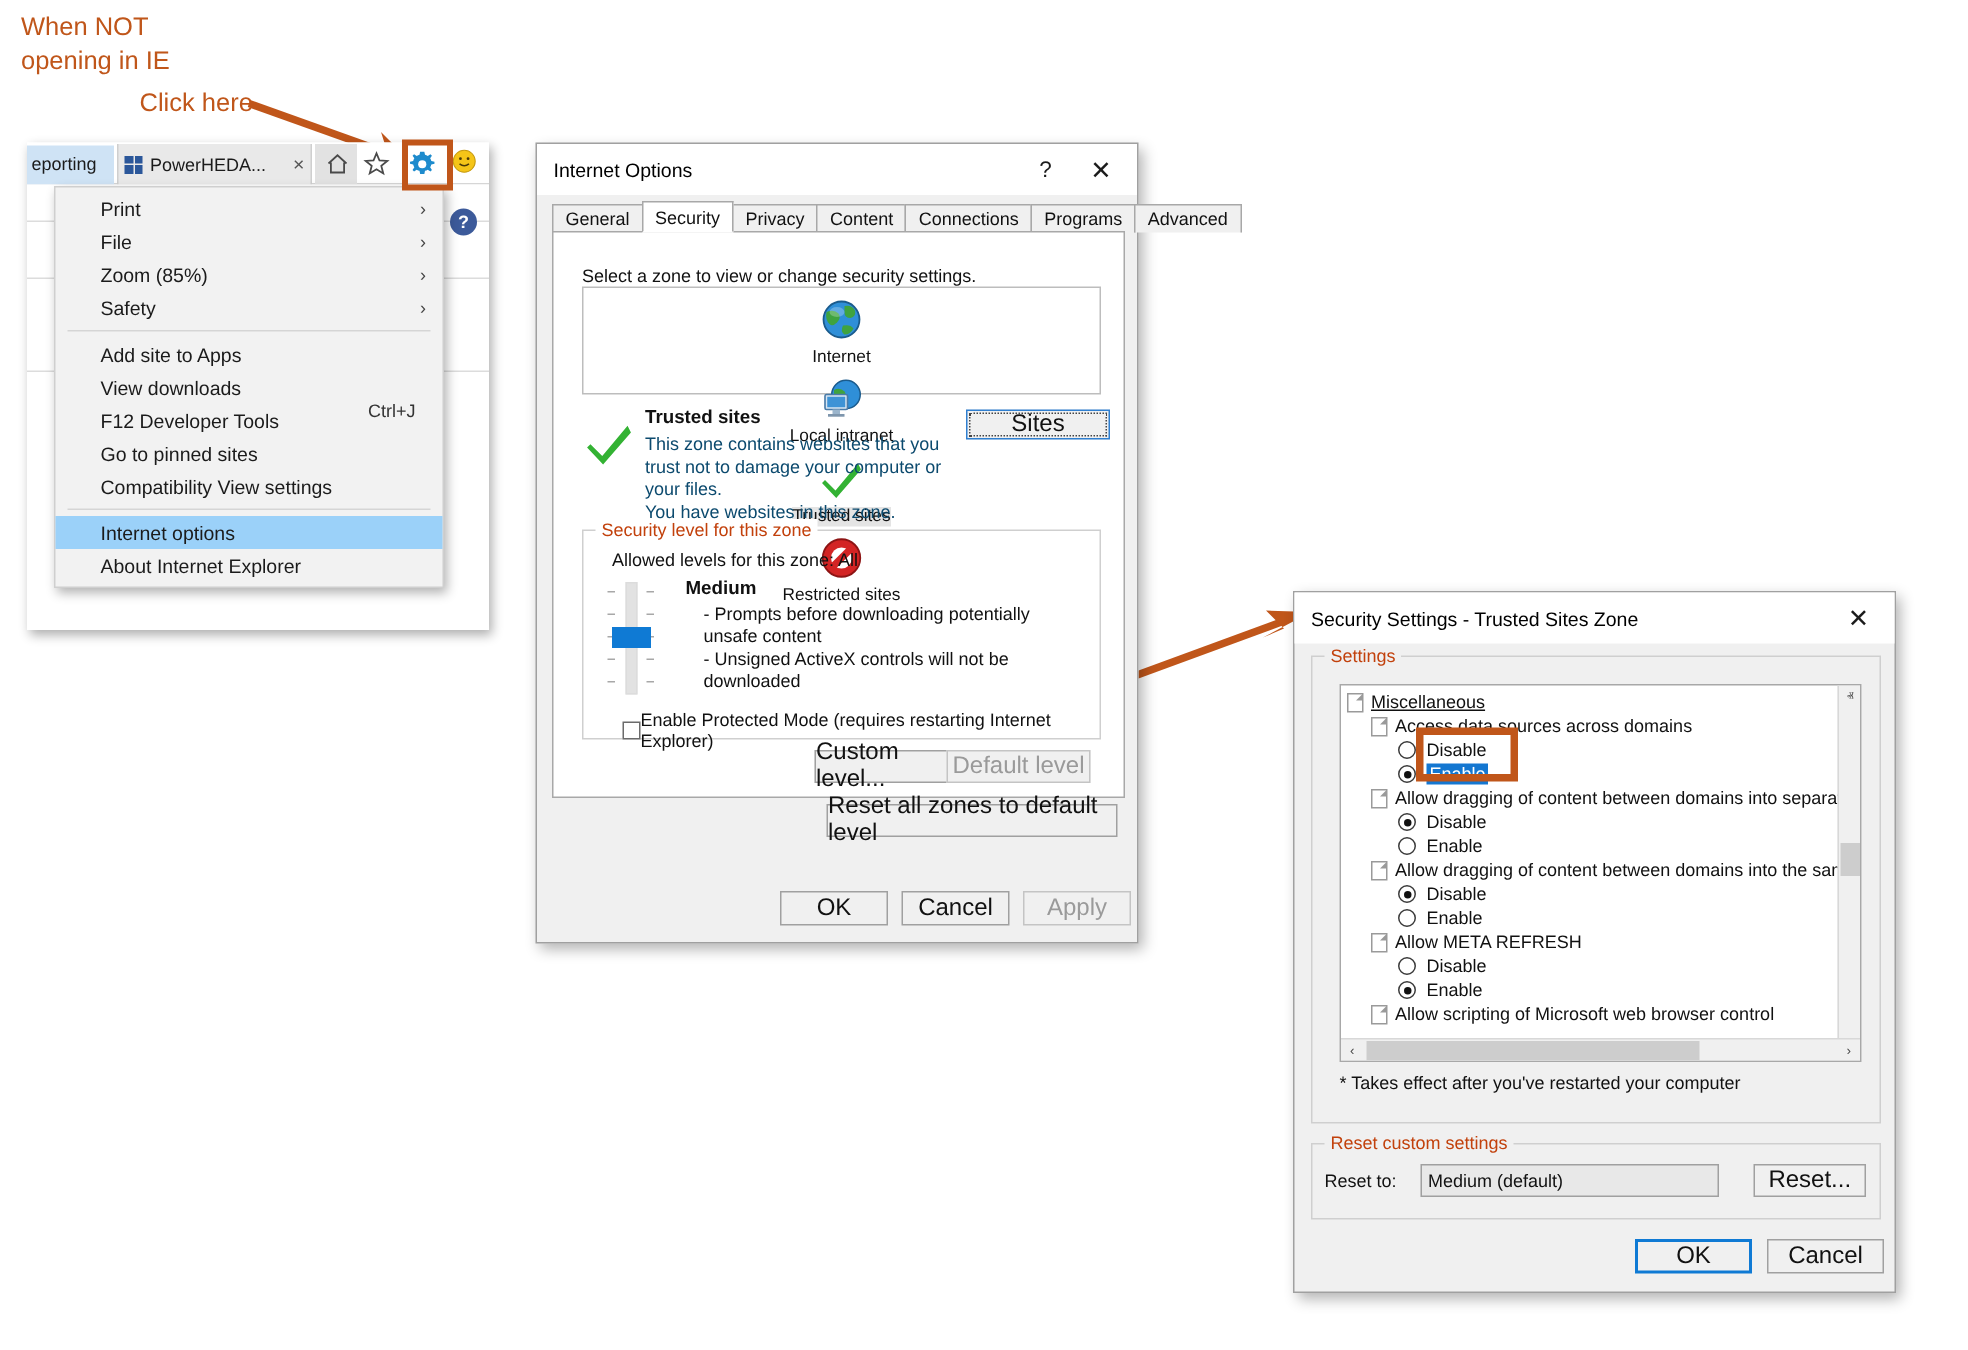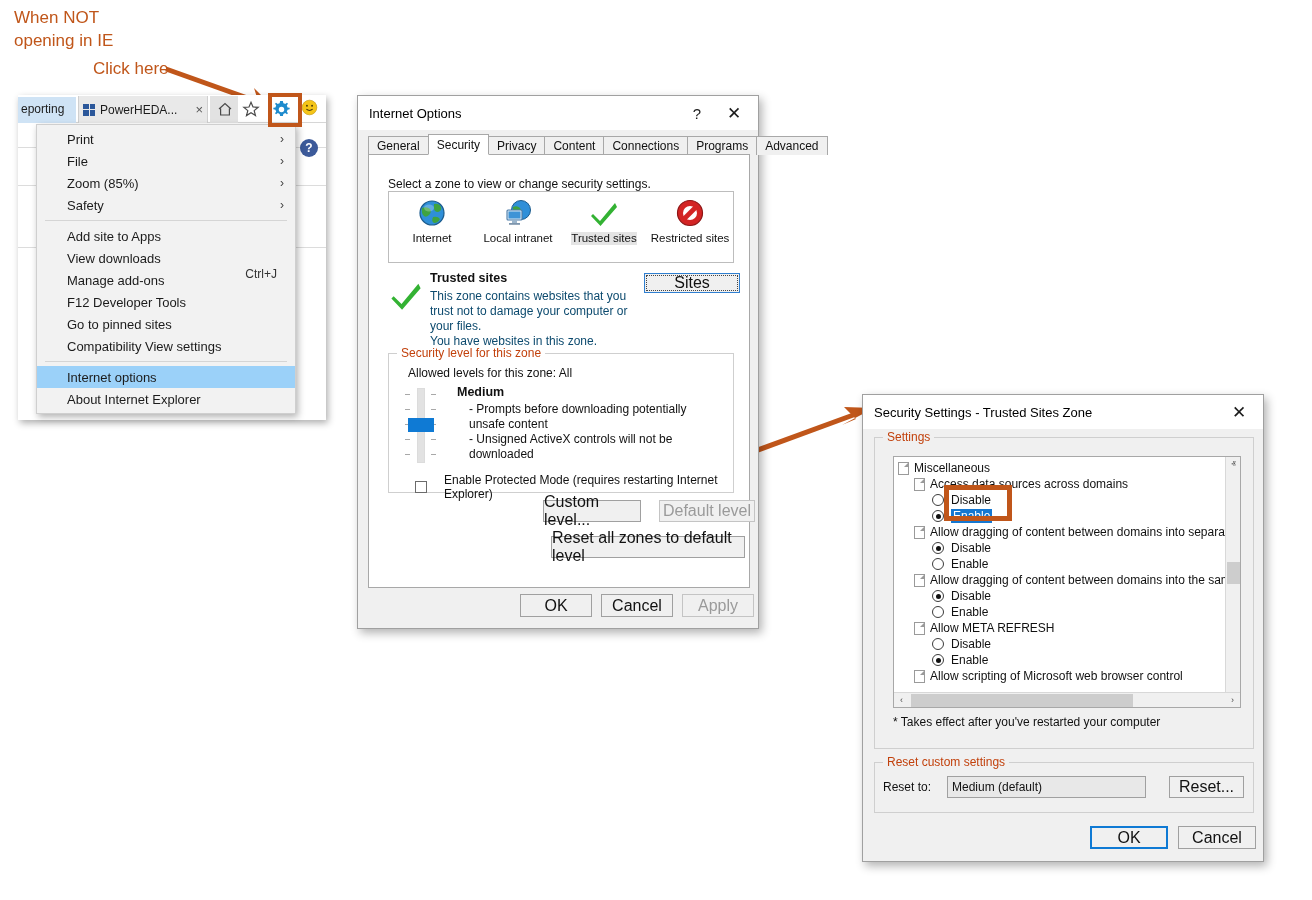--- a/index.html
+++ b/index.html
@@ -198,33 +198,34 @@
   }
   .tabb.active {
     background: #ffffff;
     height: 21px;
     position: relative; z-index: 3;
     border-bottom: 1px solid #ffffff;
   }
   .tabpanel {
     position: absolute;
     left: 10px; top: 58px;
-    width: 382px; height: 434px;
+    width: 382px; height: 378px;
     background: #ffffff;
     border: 1px solid #a8a8a8;
   }
   .panel-label {
     position: absolute; font-size: 12px; color: #111;
   }
   .zonebox {
     position: absolute; left: 19px; top: 36px;
     width: 346px; height: 72px;
     border: 1px solid #bdbdbd;
     background: #ffffff;
     display: flex;
+    flex-direction: column;
   }
   .zone {
     flex: 1 1 0;
     display: flex; flex-direction: column;
     align-items: center; justify-content: flex-start;
     padding-top: 5px;
   }
   .zone .zlbl {
     font-size: 11.5px; color: #111; text-align: center;
     line-height: 13px; margin-top: 3px;
@@ -293,21 +294,21 @@
     background: #ffffff;
     border: 1px solid #a8a8a8;
     overflow: hidden;
   }
   .sl-row {
     display: flex; align-items: center;
     font-size: 12px; color: #111;
     height: 16px;
     white-space: nowrap;
   }
-  .sl-cat { padding-left: 4px; }
+  .sl-cat { padding-left: 4px; text-decoration: underline; }
   .sl-sub { padding-left: 20px; }
   .doc-ico {
     width: 11px; height: 13px;
     border: 1px solid #9a9a9a;
     background: #fff;
     margin-right: 5px;
     flex: 0 0 auto;
     position: relative;
   }
   .doc-ico::after {
@@ -488,23 +489,20 @@
     </div>
     <div class="menu-sep"></div>
     <div class="menu-item">
       <span>Add site to Apps</span>
     </div>
     <div class="menu-item">
       <span>View downloads</span>
       <span class="accel">Ctrl+J</span>
     </div>
     <div class="menu-item">
-      <span>Manage add-ons</span>
-    </div>
-    <div class="menu-item">
       <span>F12 Developer Tools</span>
     </div>
     <div class="menu-item">
       <span>Go to pinned sites</span>
     </div>
     <div class="menu-item">
       <span>Compatibility View settings</span>
     </div>
     <div class="menu-sep"></div>
     <div class="menu-item selected">
@@ -600,28 +598,28 @@
         <div class="tickmark" style="left:16px; top:85px;"></div>
           <div class="tickmark" style="left:42px; top:85px;"></div>
         <div class="tickmark" style="left:16px; top:100px;"></div>
           <div class="tickmark" style="left:42px; top:100px;"></div>
         <div class="slider-thumb" style="left:19px; top:64px;"></div>
 
         <div style="position:absolute; left:68px; top:31px; font-size:12.5px; font-weight:bold; color:#111;">Medium</div>
         <div style="position:absolute; left:80px; top:78px; width:262px; font-size:12px; color:#111; line-height:15px;">- Unsigned ActiveX controls will not be downloaded</div>
         <div style="position:absolute; left:80px; top:48px; width:250px; font-size:12px; color:#111; line-height:15px;">- Prompts before downloading potentially unsafe content</div>
 
-        <div style="position:absolute; left:26px; top:119px; display:flex; align-items:center; gap:17px;">
+        <div style="position:absolute; left:26px; top:119px; display:flex; align-items:center; gap:0;">
           <span class="chk"></span>
           <span style="font-size:12px; color:#111;">Enable Protected Mode (requires restarting Internet Explorer)</span>
         </div>
       </div>
 
       <div class="btn" style="position:absolute; left:174px; top:345px; width:98px; height:22px;">Custom level...</div>
-      <div class="btn disabled" style="position:absolute; left:290px; top:345px; width:96px; height:22px;">Default level</div>
+      <div class="btn disabled" style="position:absolute; left:262px; top:345px; width:96px; height:22px;">Default level</div>
       <div class="btn" style="position:absolute; left:182px; top:381px; width:194px; height:22px;">Reset all zones to default level</div>
     </div>
 
     <div class="btn" style="position:absolute; left:162px; top:498px; width:72px; height:23px;">OK</div>
     <div class="btn" style="position:absolute; left:243px; top:498px; width:72px; height:23px;">Cancel</div>
     <div class="btn disabled" style="position:absolute; left:324px; top:498px; width:72px; height:23px;">Apply</div>
   </div>
 
   <div class="dlg" id="secset">
     <div class="dlg-title">

